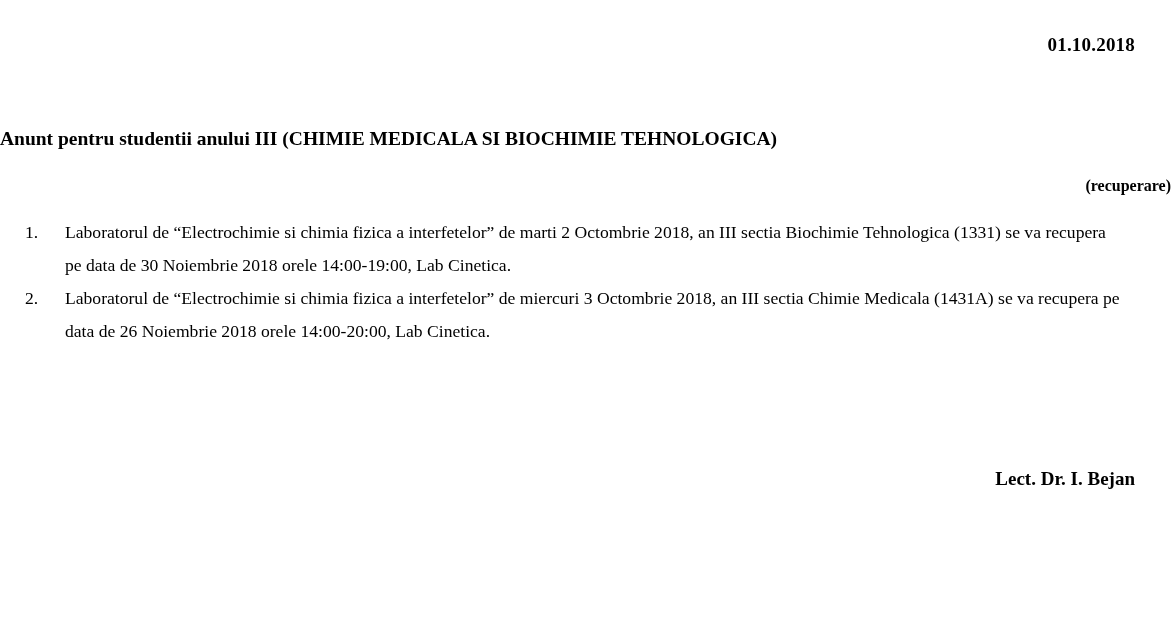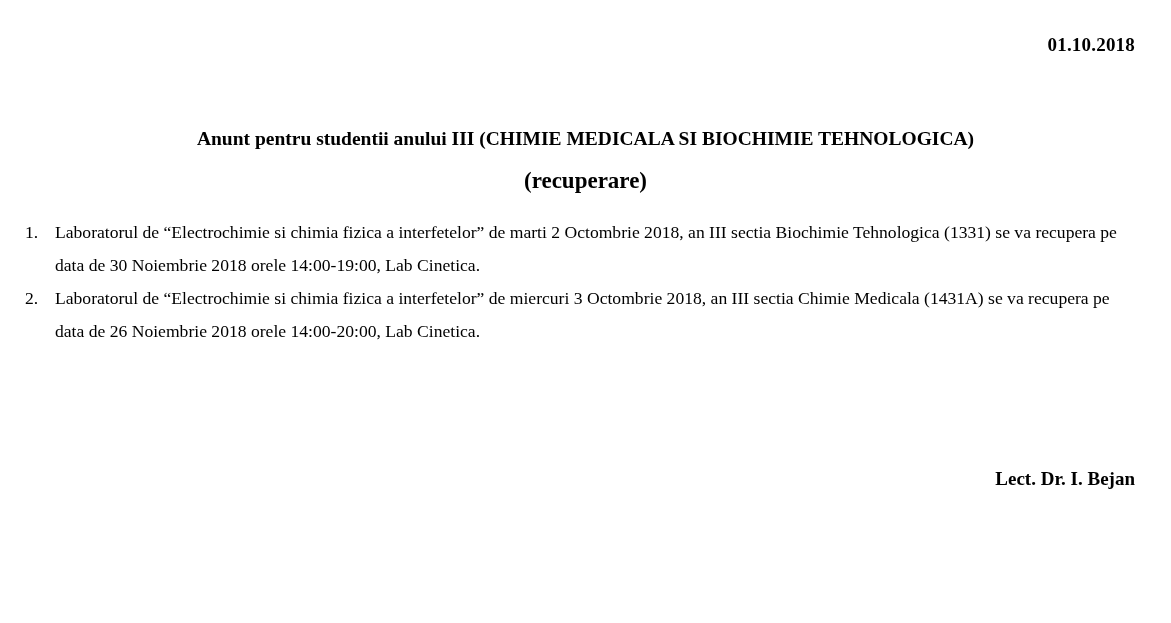--- a/index.html
+++ b/index.html
@@ -22,31 +22,30 @@
     right: 36px;
     font-size: 19px;
     font-weight: bold;
     letter-spacing: 0.2px;
   }
   .doc-title {
     position: absolute;
     top: 128px;
     left: 0;
     width: 100%;
-    text-align: center;
     font-size: 19.5px;
     font-weight: bold;
   }
   .doc-subtitle {
     position: absolute;
-    top: 168px;
+    top: 177px;
     left: 0;
     width: 100%;
-    text-align: center;
-    font-size: 23px;
+    text-align: right;
+    font-size: 16px;
     font-weight: bold;
   }
   .announcement-list {
     position: absolute;
     top: 216px;
     left: 25px;
     width: 1095px;
     font-size: 17.6px;
     line-height: 33px;
   }
@@ -54,20 +53,21 @@
     display: flex;
     align-items: flex-start;
   }
   .item-number {
     flex: 0 0 30px;
     width: 30px;
   }
   .item-text {
     flex: 1 1 auto;
     max-width: 1065px;
+    margin-left: 10px;
   }
   .signatory {
     position: absolute;
     top: 468px;
     right: 36px;
     font-size: 19px;
     font-weight: bold;
   }
   .signature {
     position: absolute;

